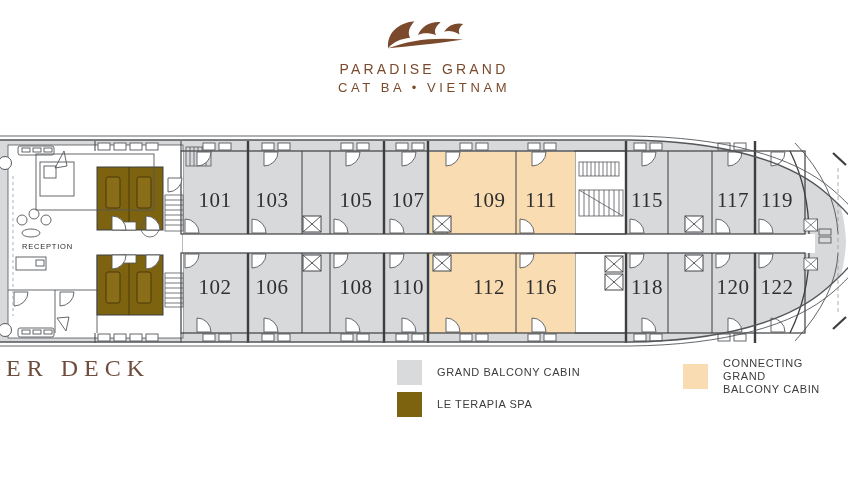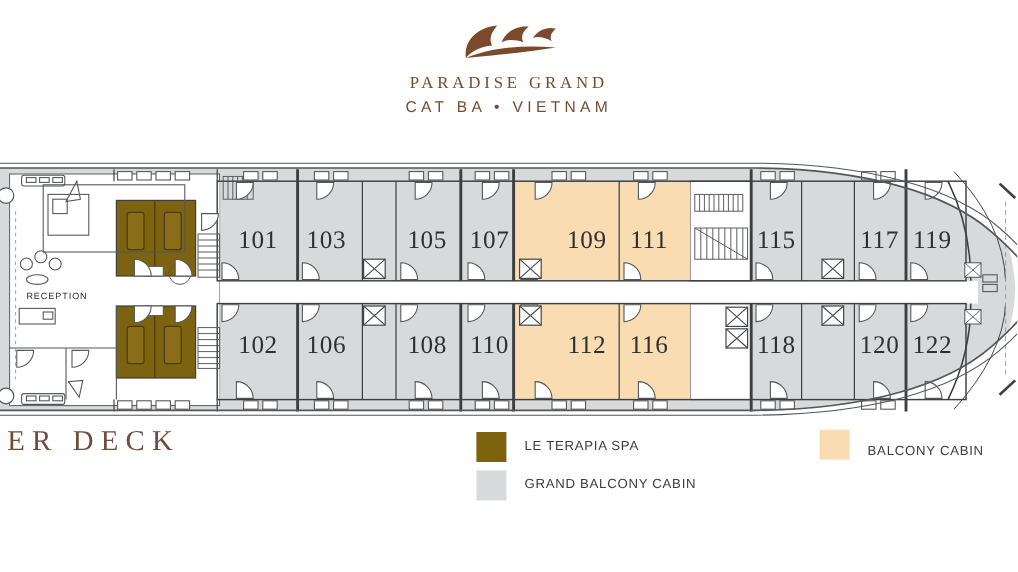--- a/index.html
+++ b/index.html
@@ -1,21 +1,21 @@
 <!DOCTYPE html>
 <html><head>
 <meta charset="utf-8">
 <style>
   html,body{margin:0;padding:0;background:#ffffff;}
   #stage{position:relative;width:848px;height:477px;overflow:hidden;background:#ffffff;
          font-family:"Liberation Sans",sans-serif;}
   
   .logo{position:absolute;top:18px;left:0;width:848px;text-align:center;}
   .logo svg{display:inline-block;}
-  .brand-name{font-family:Liberation Serif, serif;font-size:14px;letter-spacing:3.2px;
+  .brand-name{font-family:Liberation Sans, sans-serif;font-size:14px;letter-spacing:3.2px;
               color:#7b4a2c;margin-top:1px;}
   .brand-location{font-family:"Liberation Sans",sans-serif;font-size:13px;letter-spacing:3.6px;
               color:#7b4a2c;margin-top:3px;}
   
   #plan{position:absolute;left:0;top:0;}
   .cab-num{font-family:"Liberation Serif",serif;font-size:21px;fill:#2f2f2f;letter-spacing:.5px;}
   .small-lbl{font-family:"Liberation Sans",sans-serif;font-size:7.5px;fill:#2a2a2a;letter-spacing:.8px;}
   
   .deck-title{position:absolute;left:6px;top:355px;font-family:"Liberation Serif",serif;
               font-size:24px;letter-spacing:6px;color:#6f4c3c;white-space:nowrap;}
@@ -277,31 +277,31 @@
       <text class="cab-num" x="647" y="294">118</text>
       <text class="cab-num" x="733" y="294">120</text>
       <text class="cab-num" x="777" y="294">122</text>
     </g>
   </svg>
 
   <div class="deck-title">ER DECK</div>
 
   <div class="legend legend-left">
     <div class="legend-item">
+      <span class="swatch sw-grand"></span>
+      <span class="legend-label">GRAND BALCONY CABIN</span>
+    </div>
+    <div class="legend-item">
       <span class="swatch sw-spa"></span>
       <span class="legend-label">LE TERAPIA SPA</span>
-    </div>
-    <div class="legend-item">
-      <span class="swatch sw-grand"></span>
-      <span class="legend-label">GRAND BALCONY CABIN</span>
     </div>
   </div>
   <div class="legend legend-right">
     <div class="legend-item">
       <span class="swatch sw-connecting"></span>
       <span class="legend-label">
-        <br>
+        <span>CONNECTING GRAND</span><br>
         <span>BALCONY CABIN</span>
       </span>
     </div>
   </div>
 
 </div>
 
 </body></html>

